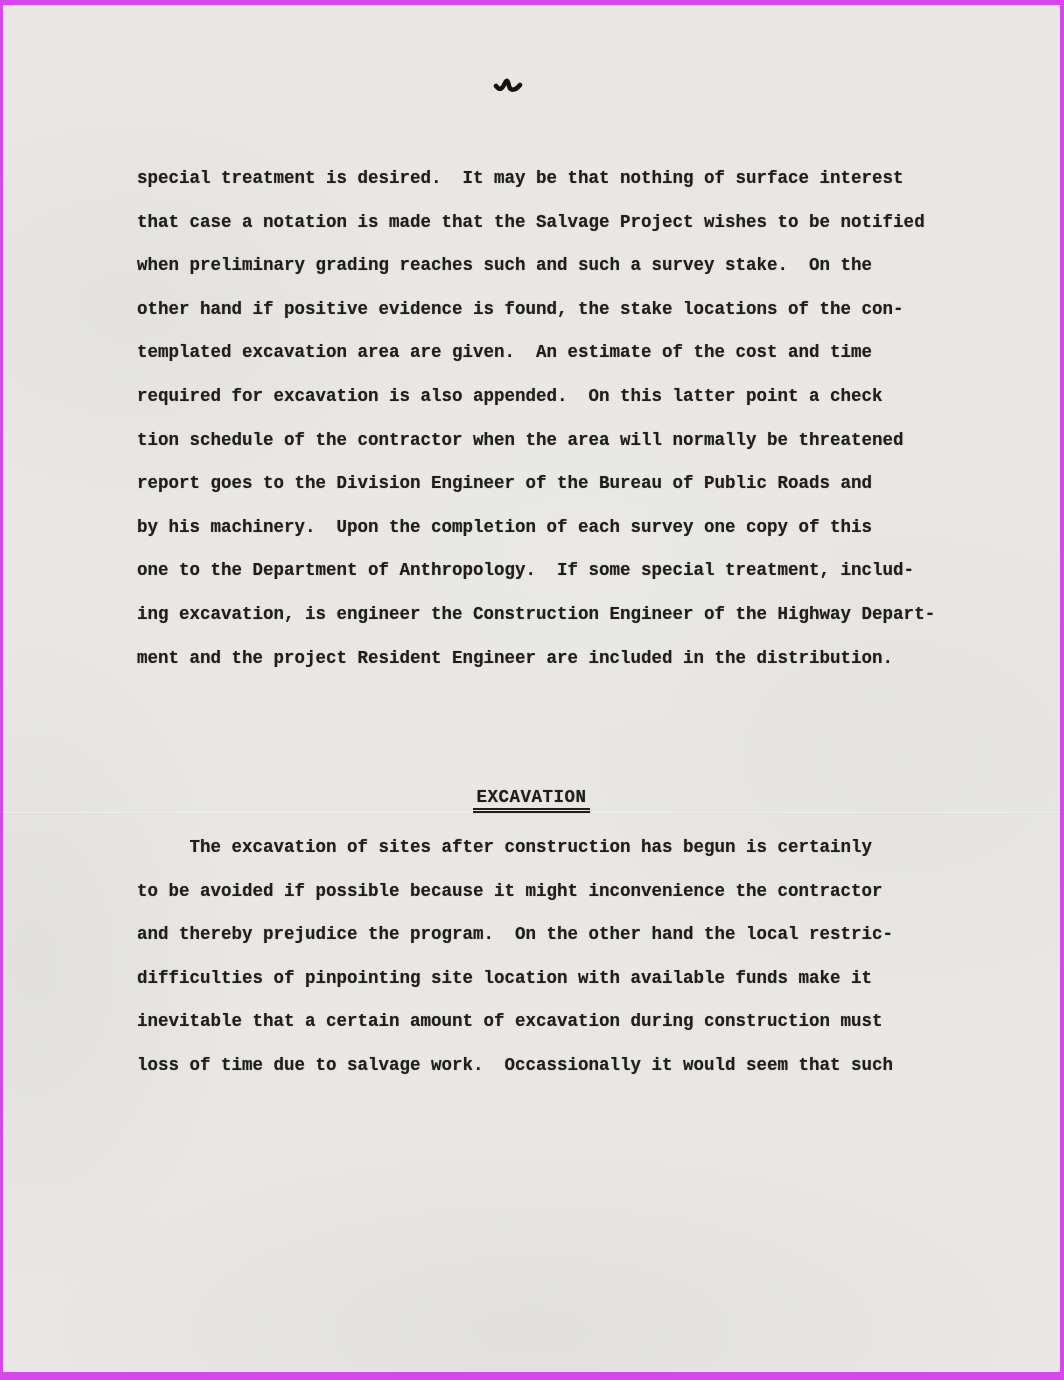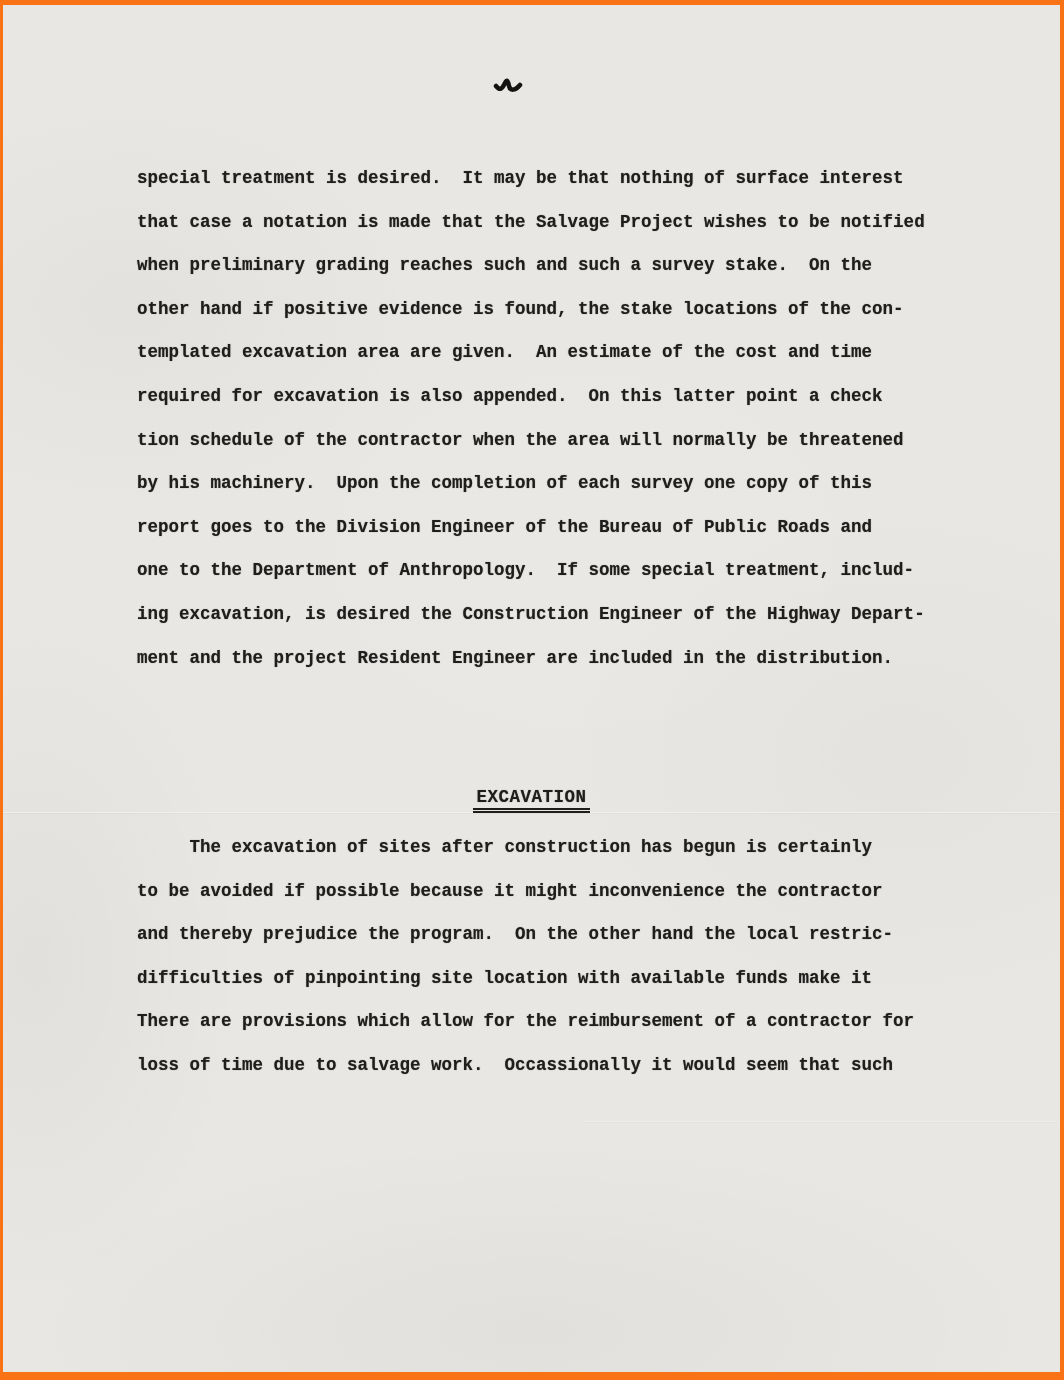--- a/index.html
+++ b/index.html
@@ -5,21 +5,21 @@
   html, body {
     margin: 0;
     padding: 0;
     background: #fdfdfc;
   }
   .canvas {
     position: relative;
     width: 1064px;
     height: 1380px;
     overflow: hidden;
-    background: #f97316;
+    background: #d946ef;
   }
   
   .page {
     position: absolute;
     left: 3px;
     top: 5px;
     right: 4px;
     bottom: 8px;
     background-color: #e8e7e4;
     background-image:
@@ -86,34 +86,34 @@
     <div class="crease" style="top: 1116px; left: 55%; opacity: 0.6;"></div>
 
     <div class="typewritten para" style="left: 134px; top: 152px;">
         <div class="line">special treatment is desired.  It may be that nothing of surface interest</div>
         <div class="line">that case a notation is made that the Salvage Project wishes to be notified</div>
         <div class="line">when preliminary grading reaches such and such a survey stake.  On the</div>
         <div class="line">other hand if positive evidence is found, the stake locations of the con-</div>
         <div class="line">templated excavation area are given.  An estimate of the cost and time</div>
         <div class="line">required for excavation is also appended.  On this latter point a check</div>
         <div class="line">tion schedule of the contractor when the area will normally be threatened</div>
+        <div class="line">report goes to the Division Engineer of the Bureau of Public Roads and</div>
         <div class="line">by his machinery.  Upon the completion of each survey one copy of this</div>
-        <div class="line">report goes to the Division Engineer of the Bureau of Public Roads and</div>
         <div class="line">one to the Department of Anthropology.  If some special treatment, includ-</div>
-        <div class="line">ing excavation, is desired the Construction Engineer of the Highway Depart-</div>
+        <div class="line">ing excavation, is engineer the Construction Engineer of the Highway Depart-</div>
         <div class="line">ment and the project Resident Engineer are included in the distribution.</div>
       </div>
 
     <div class="typewritten heading-row" style="top: 782px;">
       <span class="heading-text">EXCAVATION</span>
     </div>
 
     <div class="typewritten para" style="left: 134px; top: 821px;">
         <div class="line">     The excavation of sites after construction has begun is certainly</div>
         <div class="line">to be avoided if possible because it might inconvenience the contractor</div>
         <div class="line">and thereby prejudice the program.  On the other hand the local restric-</div>
         <div class="line">difficulties of pinpointing site location with available funds make it</div>
-        <div class="line">There are provisions which allow for the reimbursement of a contractor for</div>
+        <div class="line">inevitable that a certain amount of excavation during construction must</div>
         <div class="line">loss of time due to salvage work.  Occassionally it would seem that such</div>
       </div>
 
   </div>
 </div>
 
 </body></html>

